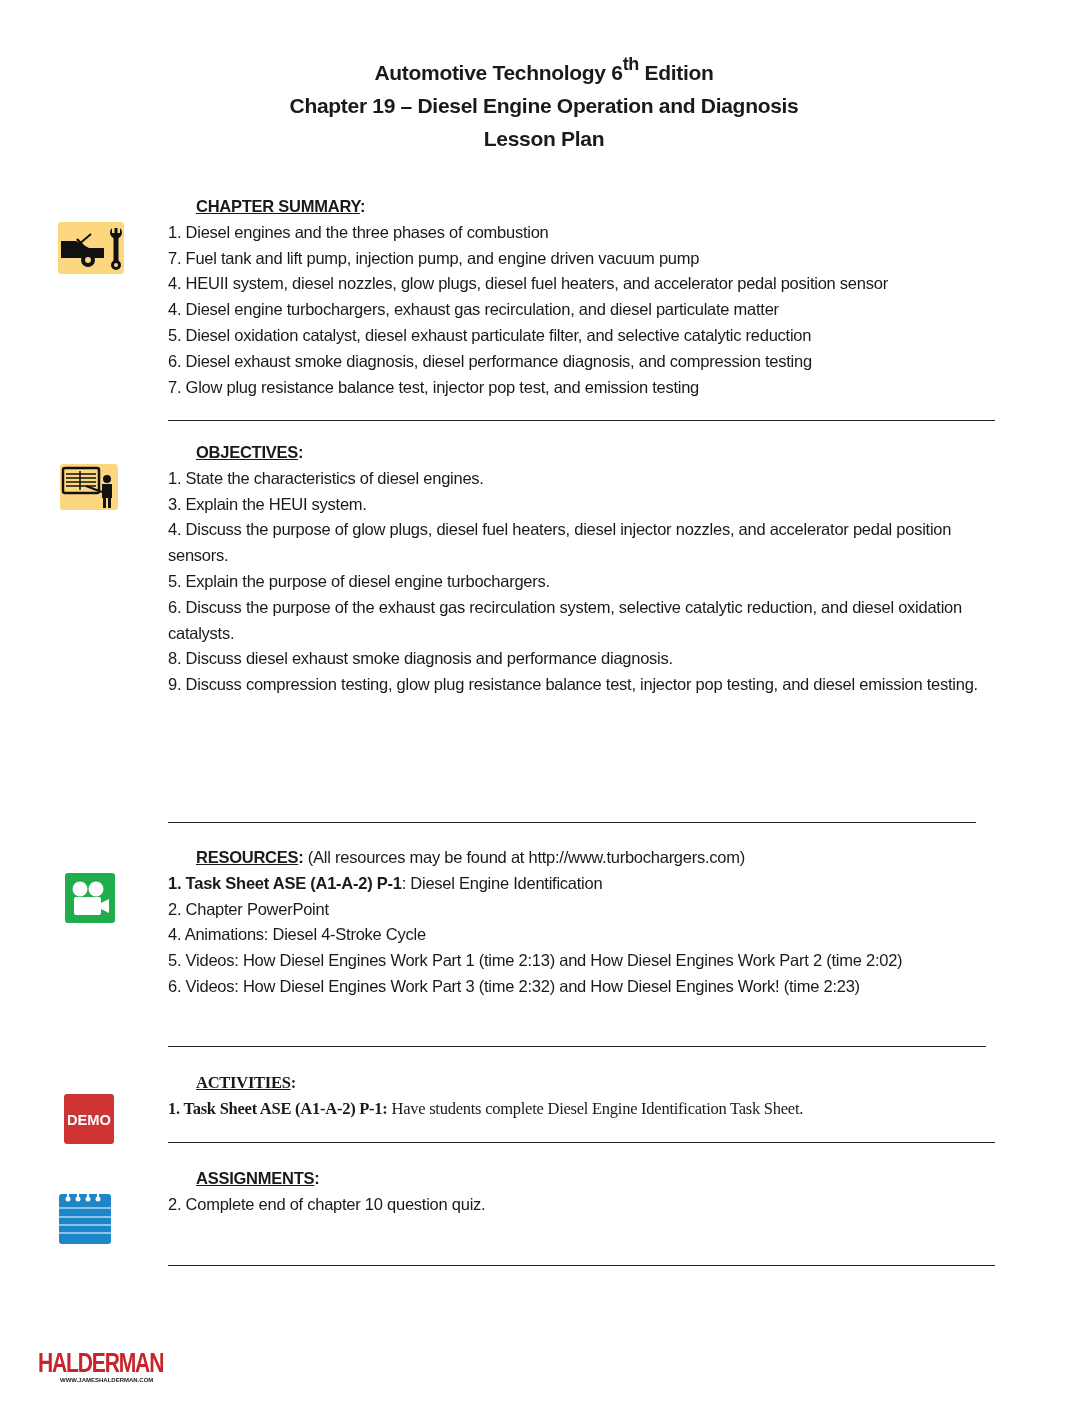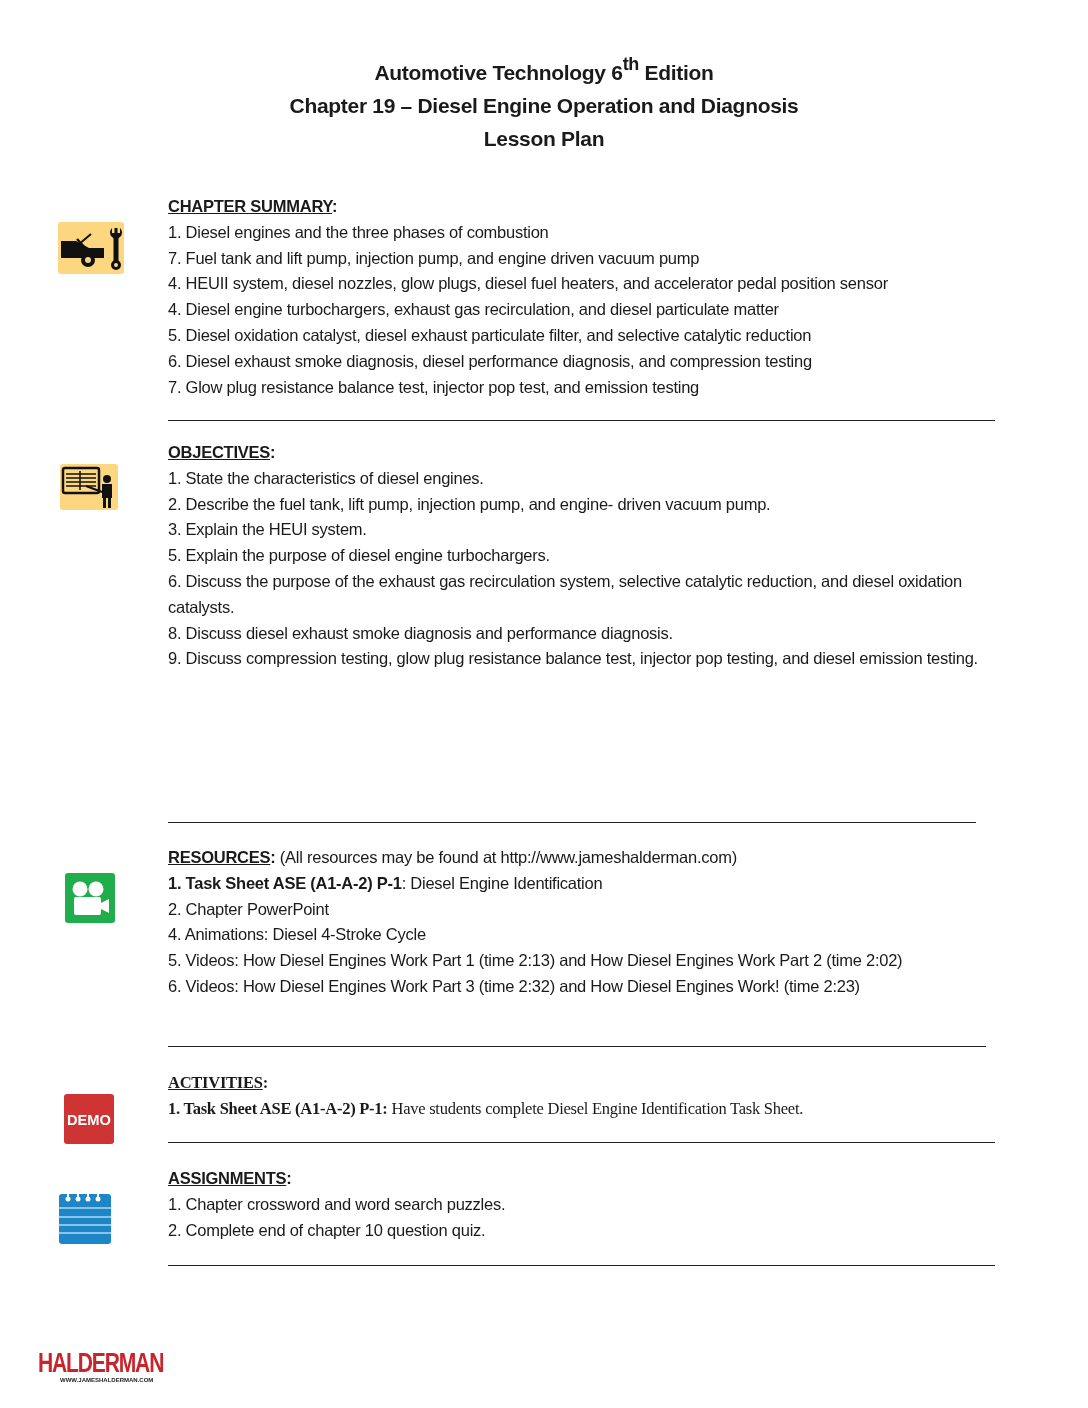--- a/index.html
+++ b/index.html
@@ -9,21 +9,21 @@
       color: #1a1a1a;
     }
     .title-block {
       position: absolute; top: 56px; left: 0; width: 1088px;
       text-align: center; font-weight: bold; font-size: 21px; line-height: 33px;
       letter-spacing: -0.3px;
     }
     .title-block sup { font-size: 18px; line-height: 0; position: relative; top: -2px; }
     .section { position: absolute; left: 168px; width: 850px; font-size: 16.5px; line-height: 25.8px; letter-spacing: -0.25px; }
     .heading { font-weight: bold; }
-    .heading .u { text-decoration: underline; }
+    .heading .u { text-decoration: underline; margin-left: 28px; }
     .line { white-space: nowrap; }
     .wrap { white-space: normal; width: 845px; }
     .rule { position: absolute; left: 168px; height: 0; border-top: 1.3px solid #222; }
     .icon { position: absolute; }
     .b { font-weight: bold; }
     .footer-logo { position: absolute; left: 38px; top: 1350px; width: 100px; }
     .footer-logo .brand {
       color: #c8242b; font-weight: bold; font-size: 27px; line-height: 26px;
       letter-spacing: -1.5px; transform: scaleX(0.78); transform-origin: left center;
       font-family: "Liberation Sans", sans-serif; display: block; white-space: nowrap;
@@ -82,41 +82,41 @@
     <circle cx="47" cy="15" r="4" fill="#111"></circle>
     <rect x="42" y="20" width="10" height="14" fill="#111"></rect>
     <rect x="43" y="34" width="3" height="10" fill="#111"></rect>
     <rect x="48" y="34" width="3" height="10" fill="#111"></rect>
   </svg>
 </div>
 
 <div class="section" style="top:440px;">
   <div class="heading"><span class="u">OBJECTIVES</span><span>:</span></div>
   <div class="line">1. State the characteristics of diesel engines.</div>
-  <div class="line">2. Describe the fuel tank, lift pump, injection pump, and engine- driven vacuum pump.</div>
   <div class="line">3. Explain the HEUI system.</div>
+  <div class="wrap">4. Discuss the purpose of glow plugs, diesel fuel heaters, diesel injector nozzles, and accelerator pedal position sensors.</div>
   <div class="line">5. Explain the purpose of diesel engine turbochargers.</div>
   <div class="wrap">6. Discuss the purpose of the exhaust gas recirculation system, selective catalytic reduction, and diesel oxidation catalysts.</div>
   <div class="line">8. Discuss diesel exhaust smoke diagnosis and performance diagnosis.</div>
   <div class="wrap">9. Discuss compression testing, glow plug resistance balance test, injector pop testing, and diesel emission testing.</div>
 </div>
 <div class="rule" style="top:822px; width:808px;"></div>
 
 <div class="icon" style="left:65px; top:873px; width:50px; height:50px;">
   <svg width="50" height="50" viewBox="0 0 50 50">
     <rect x="0" y="0" width="50" height="50" rx="3" fill="#1fae4b"></rect>
     <circle cx="15" cy="16" r="7.5" fill="#fff"></circle>
     <circle cx="31" cy="16" r="7.5" fill="#fff"></circle>
     <rect x="9" y="24" width="27" height="18" rx="2" fill="#fff"></rect>
     <path d="M34 31 L44 26 V40 L34 35 Z" fill="#fff"></path>
   </svg>
 </div>
 
 <div class="section" style="top:845px;">
-  <div class="line"><span class="heading"><span class="u">RESOURCES</span><span>:</span></span><span> (All resources may be found at http://www.jameshalderman.com)</span></div>
+  <div class="line"><span class="heading"><span class="u">RESOURCES</span><span>:</span></span><span> (All resources may be found at http://www.turbochargers.com)</span></div>
   <div class="line"><span class="b">1. Task Sheet ASE (A1-A-2) P-1</span><span>: Diesel Engine Identification</span></div>
   <div class="line">2. Chapter PowerPoint</div>
   <div class="line">4. Animations: Diesel 4-Stroke Cycle</div>
   <div class="line">5. Videos: How Diesel Engines Work Part 1 (time 2:13) and How Diesel Engines Work Part 2 (time 2:02)</div>
   <div class="line">6. Videos: How Diesel Engines Work Part 3 (time 2:32) and How Diesel Engines Work! (time 2:23)</div>
 </div>
 <div class="rule" style="top:1046px; width:818px;"></div>
 
 <div class="icon" style="left:64px; top:1094px; width:50px; height:50px;">
   <svg width="50" height="50" viewBox="0 0 50 50">
@@ -144,21 +144,20 @@
     <rect x="38" y="0" width="2" height="7" fill="#fff"></rect>
     <line x1="0" y1="16" x2="52" y2="16" stroke="#fff" stroke-width="1.2"></line>
     <line x1="0" y1="25" x2="52" y2="25" stroke="#fff" stroke-width="1.2"></line>
     <line x1="0" y1="33" x2="52" y2="33" stroke="#fff" stroke-width="1.2"></line>
     <line x1="0" y1="41" x2="52" y2="41" stroke="#fff" stroke-width="1.2"></line>
   </svg>
 </div>
 
 <div class="section" style="top:1166px;">
   <div class="heading"><span class="u">ASSIGNMENTS</span><span>:</span></div>
-  <div class="line">1. Chapter crossword and word search puzzles.</div>
   <div class="line">2. Complete end of chapter 10 question quiz.</div>
 </div>
 <div class="rule" style="top:1265px; width:827px;"></div>
 
 <div class="footer-logo">
   <span class="brand">HALDERMAN</span>
   <span class="url">WWW.JAMESHALDERMAN.COM</span>
 </div>
 
 </body></html>

